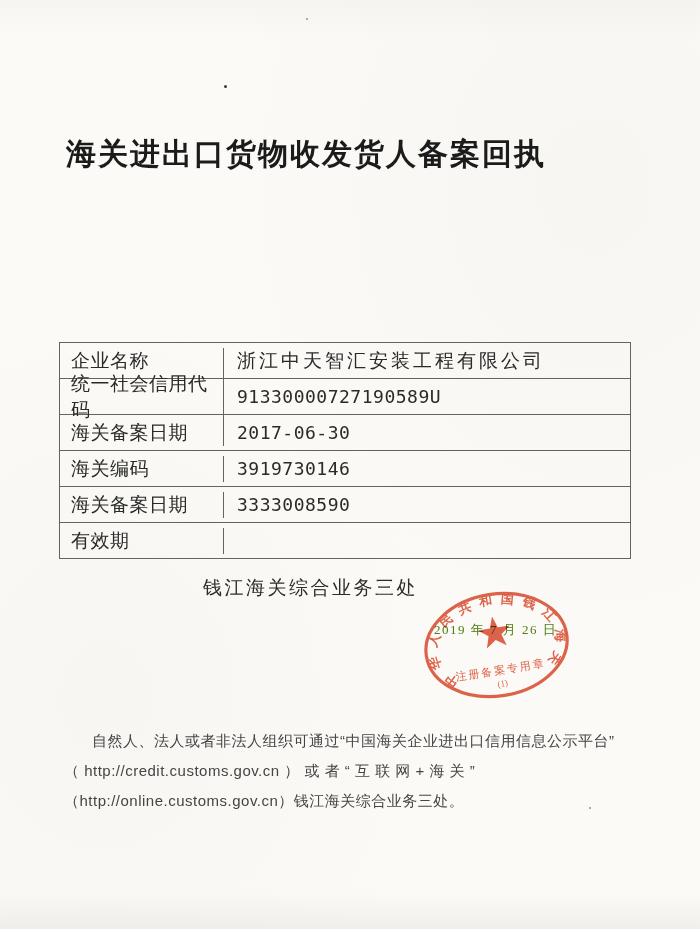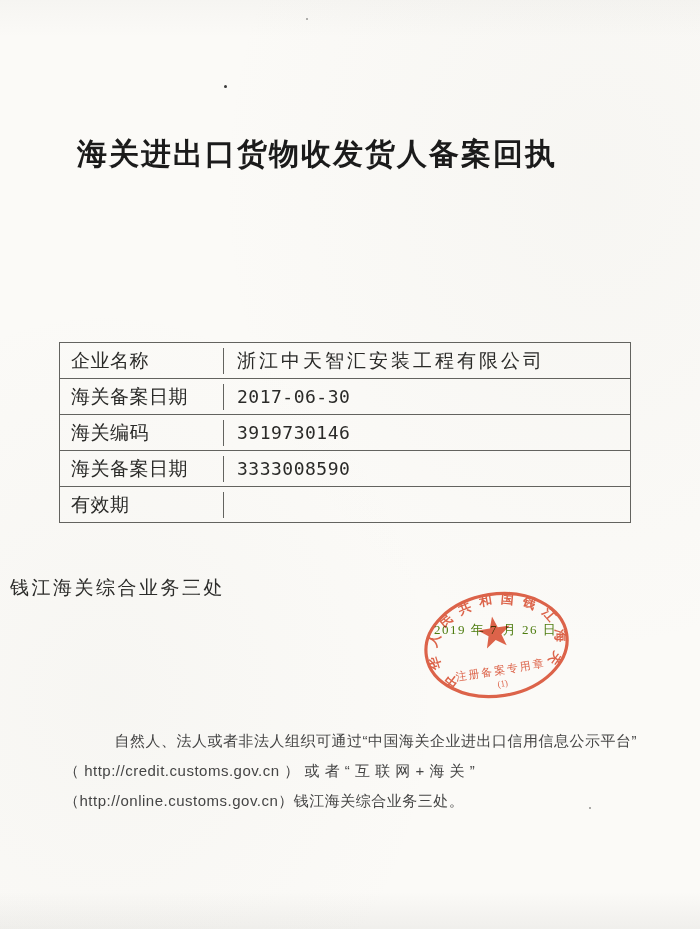--- a/index.html
+++ b/index.html
@@ -15,21 +15,21 @@
       linear-gradient(to bottom, rgba(120,120,115,0.04) 0%, rgba(255,255,255,0) 4%, rgba(255,255,255,0) 96%, rgba(110,110,105,0.08) 100%),
       #fbfaf7;
     font-family: "Liberation Serif", "DejaVu Serif", serif;
     color: #222;
   }
   .page { position: absolute; inset: 0; }
 
   
   .title {
     position: absolute;
-    top: 134px; left: 11px; width: 612px;
+    top: 134px; left: 0; width: 612px;
     margin: 0;
     text-align: center;
     font-size: 30px;
     font-weight: bold;
     letter-spacing: 2px;
     color: #1b1b1b;
   }
 
   
   .reg-table {
@@ -67,22 +67,22 @@
   }
   .cell.value.num {
     letter-spacing: 0.5px;
     font-family: "DejaVu Sans Mono", "Liberation Serif", monospace;
     font-size: 18px;
   }
 
   
   .issuer {
     position: absolute;
-    top: 575px; left: 10px; right: 79px;
-    text-align: left;
+    top: 575px; left: 0; right: 79px;
+    text-align: center;
     font-size: 19px;
     letter-spacing: 2.5px;
     color: #2c2c2a;
   }
   .issue-date {
     position: absolute;
     top: 621px; left: 434px;
     font-size: 13px;
     letter-spacing: 1.5px;
     color: #4d7c0f;
@@ -120,21 +120,21 @@
     position: absolute;
     left: 64px; top: 726px;
     width: 573px;
     font-family: "Liberation Sans", "DejaVu Sans", sans-serif;
     font-size: 15px;
     line-height: 30px;
     color: #454545;
     letter-spacing: 0.5px;
   }
   .footer p { margin: 0; }
-  .footer .indent { text-indent: 28px; text-align: right; }
+  .footer .indent { text-indent: 28px; }
 
   
   .speck {
     position: absolute;
     border-radius: 50%;
     background: #3a3a3a;
   }
   .speck.s1 { left: 224px; top: 85px; width: 3px; height: 3px; }
   .speck.s2 { left: 306px; top: 18px; width: 2px; height: 2px; opacity: 0.5; }
   .speck.s3 { left: 589px; top: 807px; width: 2px; height: 2px; opacity: 0.55; }
@@ -143,20 +143,24 @@
 <body>
 
 <div class="page">
 
   <h1 class="title">海关进出口货物收发货人备案回执</h1>
 
   <div class="reg-table">
     <div class="reg-row">
       <div class="cell label">企业名称</div>
       <div class="cell value">浙江中天智汇安装工程有限公司</div>
+    </div>
+    <div class="reg-row">
+      <div class="cell label">统一社会信用代码</div>
+      <div class="cell value num">91330000727190589U</div>
     </div>
     <div class="reg-row">
       <div class="cell label">海关备案日期</div>
       <div class="cell value num">2017-06-30</div>
     </div>
     <div class="reg-row">
       <div class="cell label">海关编码</div>
       <div class="cell value num">3919730146</div>
     </div>
     <div class="reg-row">

